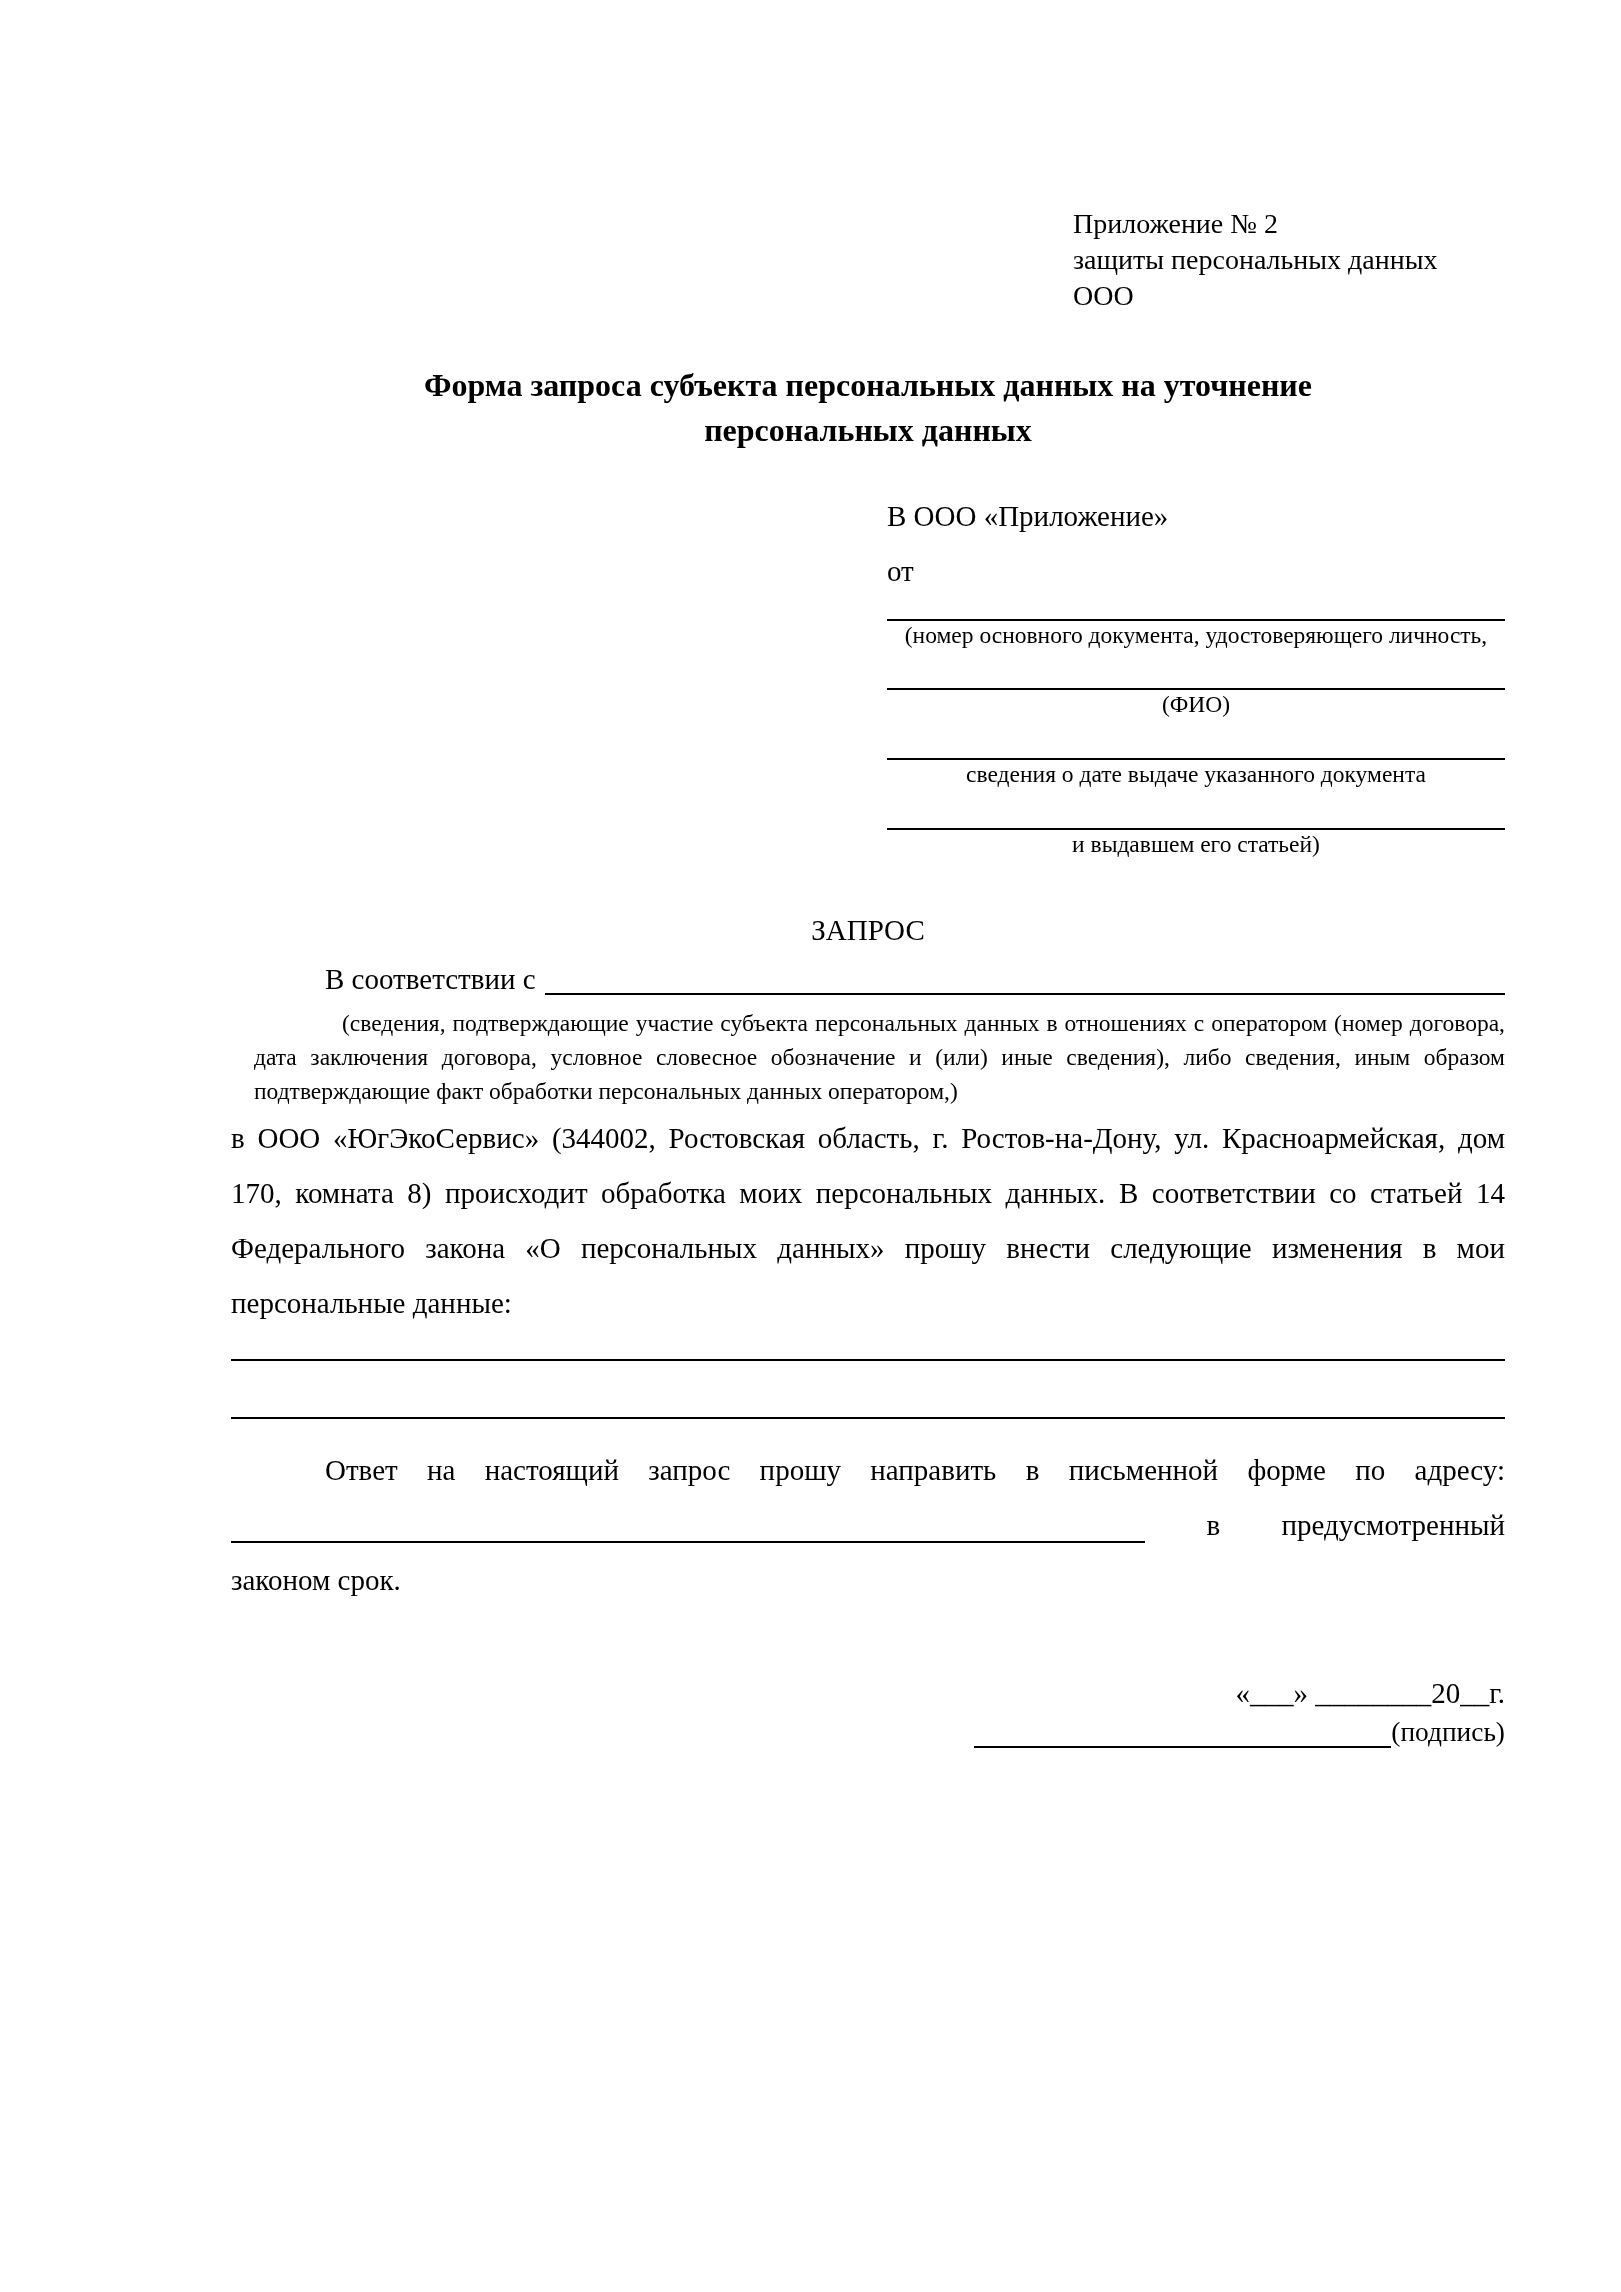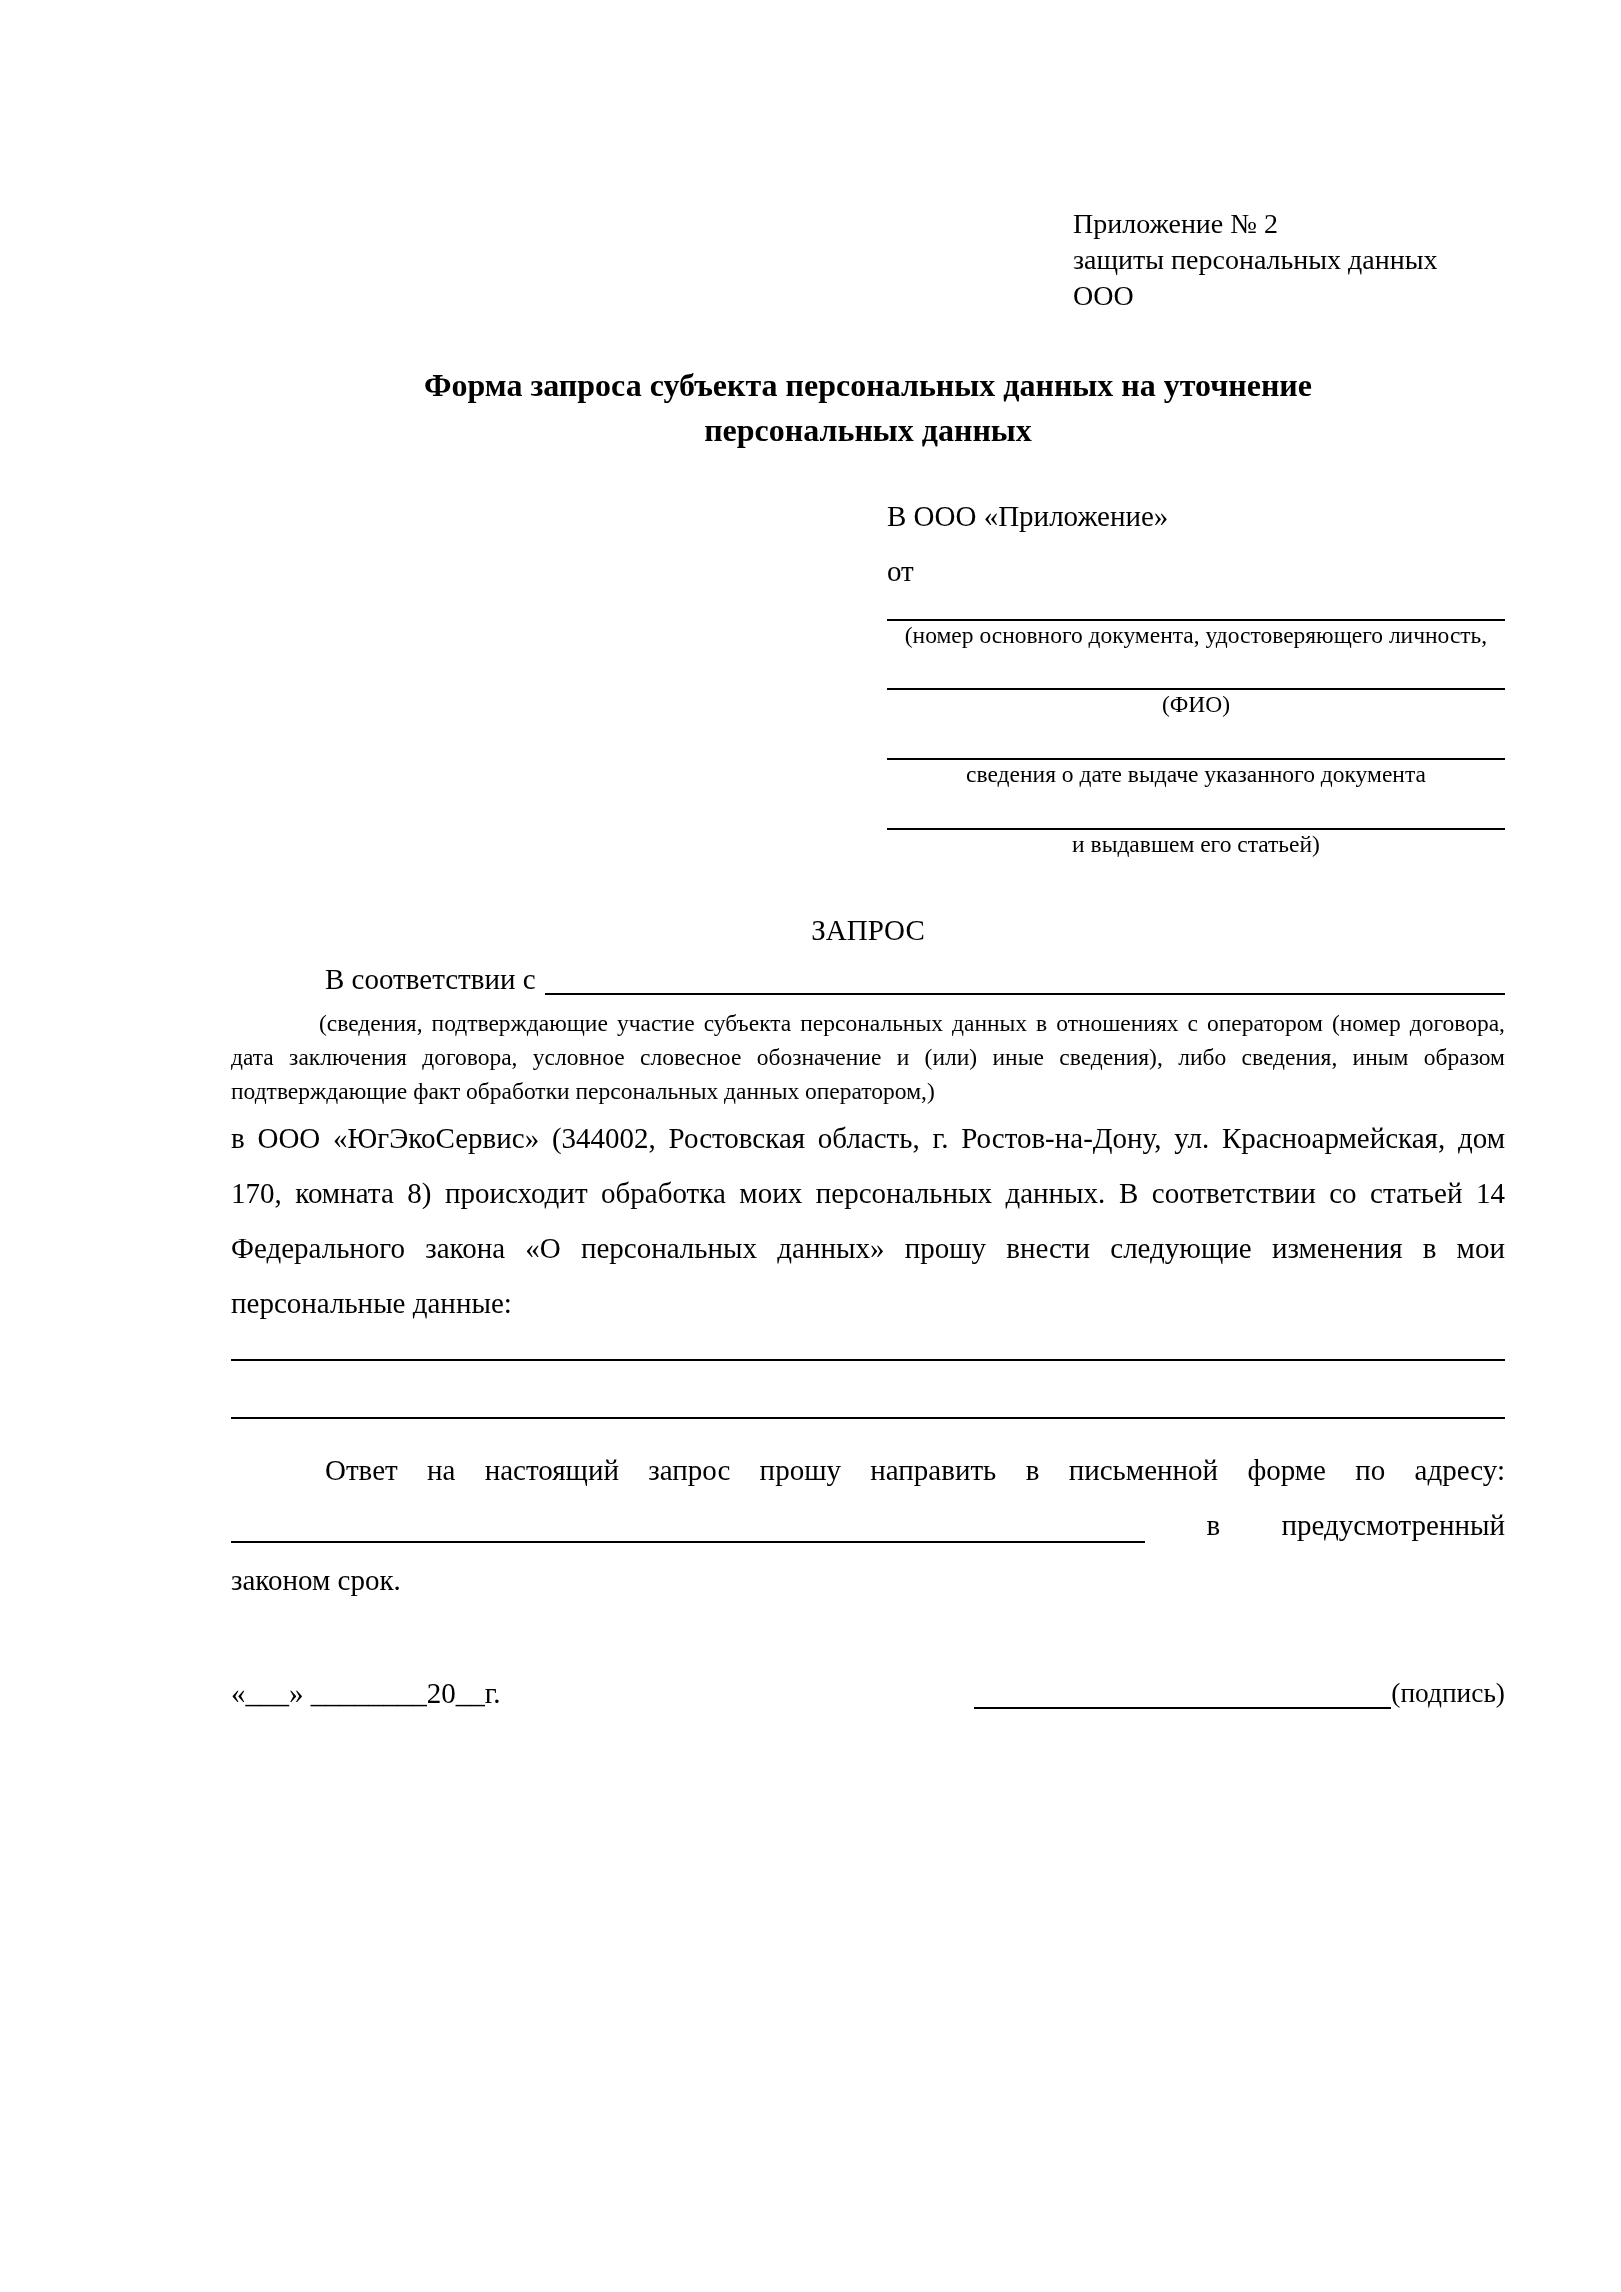--- a/index.html
+++ b/index.html
@@ -82,20 +82,21 @@
     border-bottom: 2.9px solid #000;
     margin-bottom: 2.9px;
   }
 
   .footnote {
     margin-top: 7.8px;
     font-size: 23.5px;
     line-height: 34px;
     text-align: justify;
     text-indent: 88px;
+    margin-left: 23px;
   }
 
   .body-par {
     margin-top: 3.9px;
     font-size: 29px;
     line-height: 55px;
     text-align: justify;
   }
 
   .blank-line-1 {
@@ -133,20 +134,21 @@
     line-height: 55px;
   }
 
   .sig-row {
     margin-top: 66px;
     display: flex;
     justify-content: space-between;
     align-items: flex-end;
     font-size: 29px;
     line-height: 39px;
+    flex-direction: column;
   }
   .sig-right {
     display: flex;
     align-items: flex-end;
   }
   .sig-line {
     width: 417px;
     border-bottom: 2px solid #000;
     height: 31px;
     margin-bottom: 3.9px;

